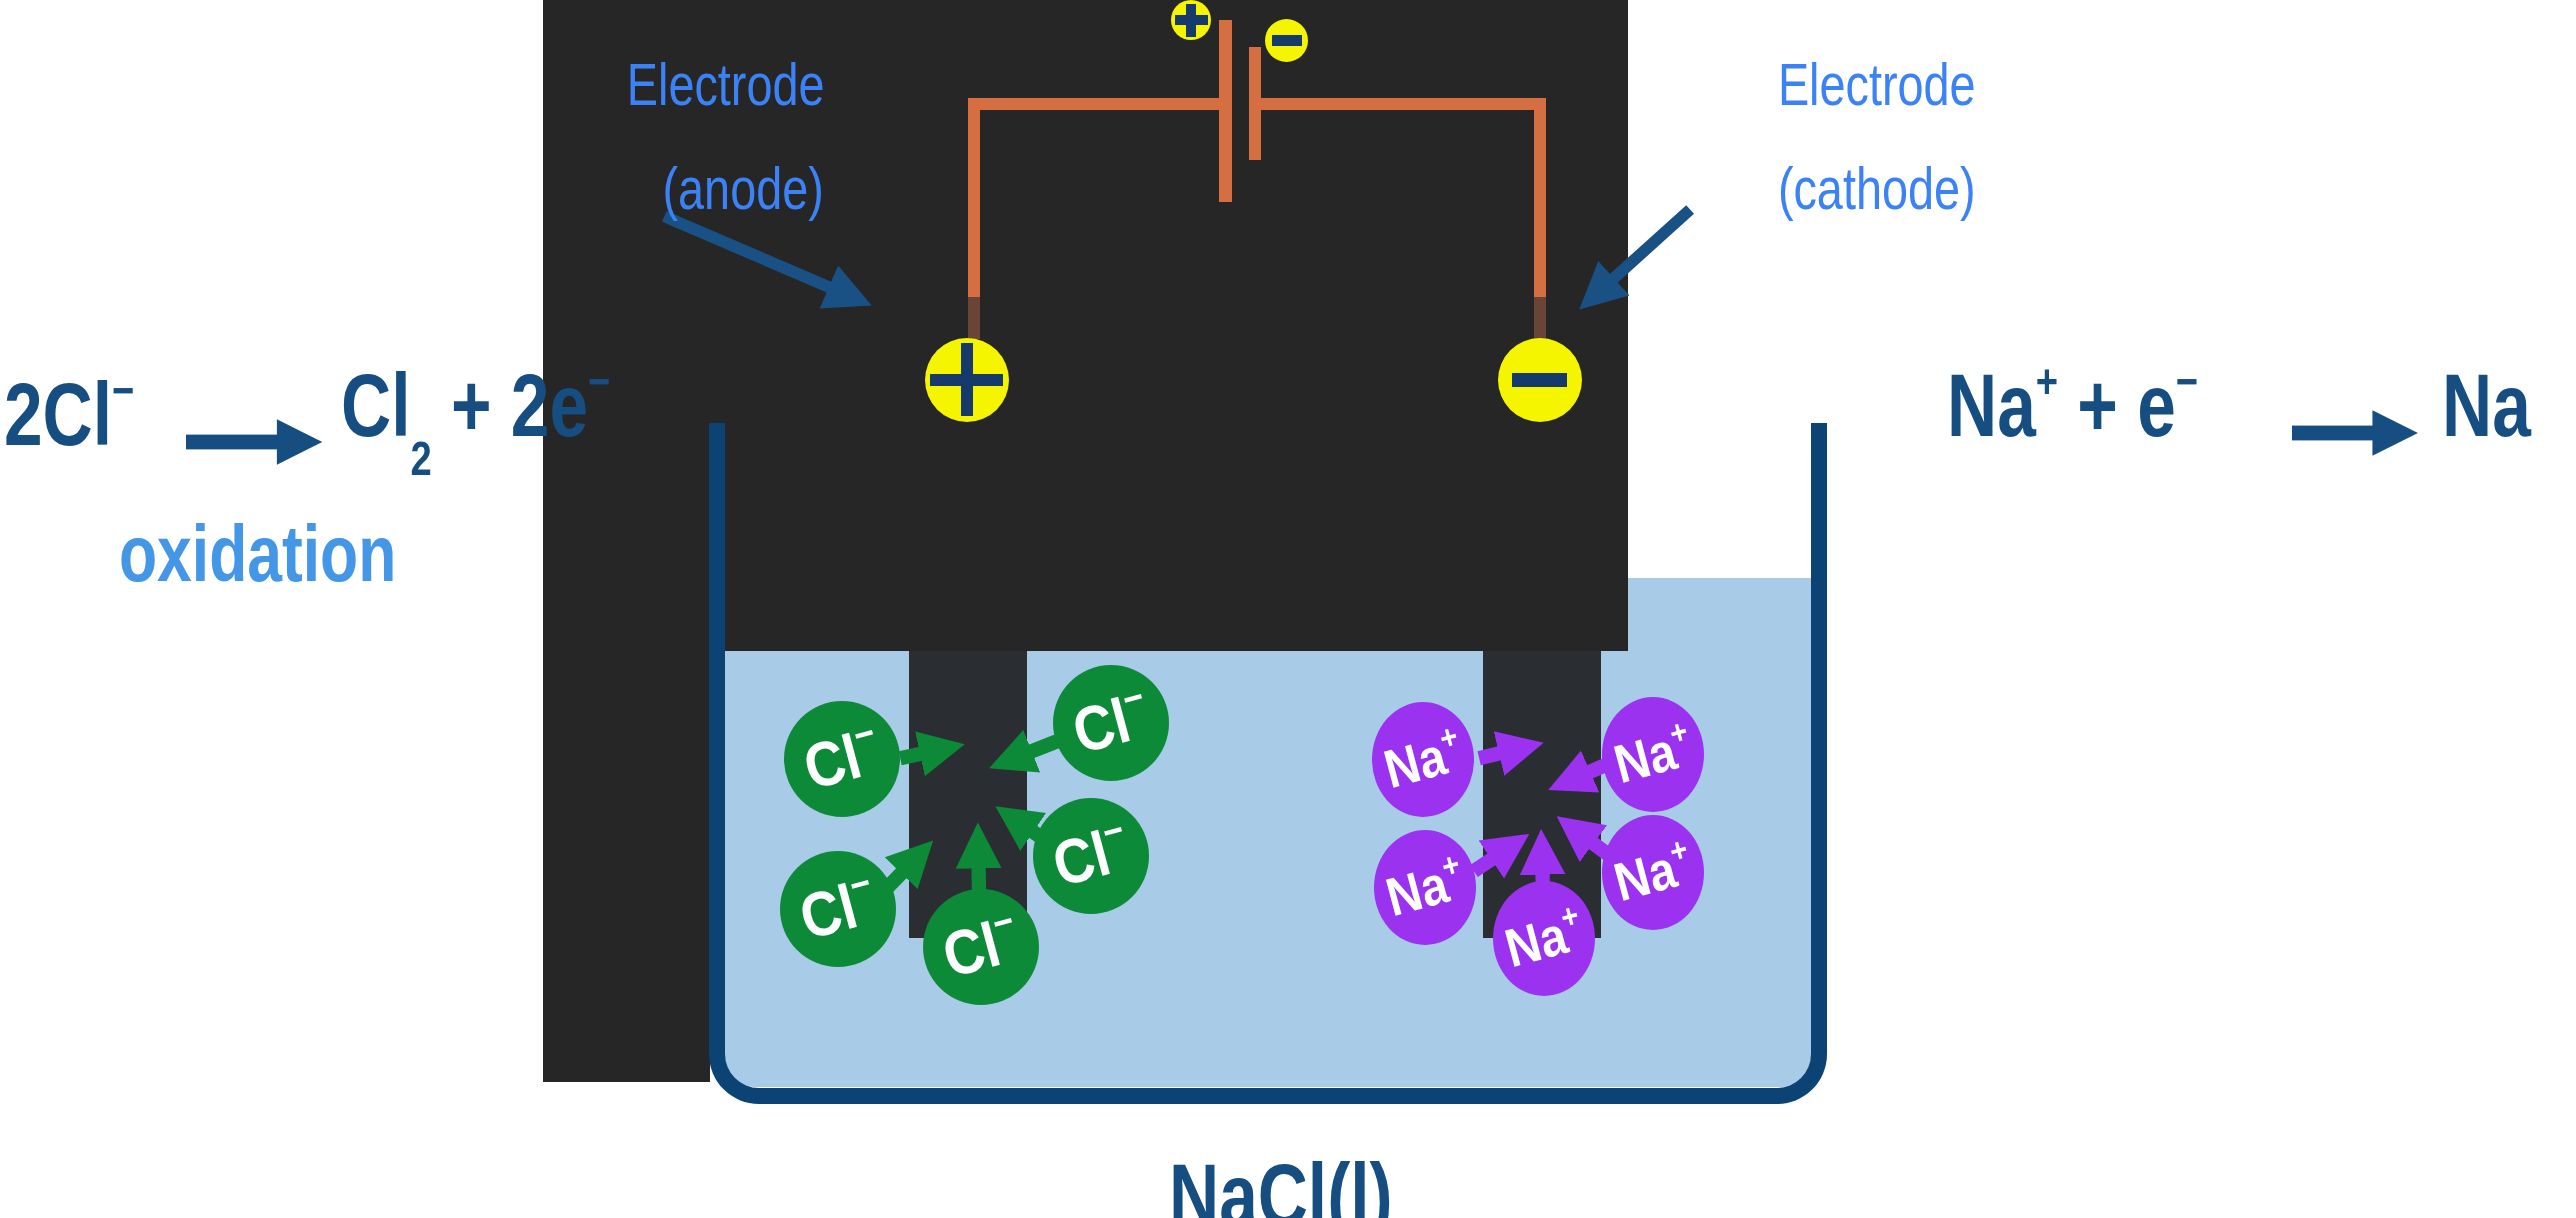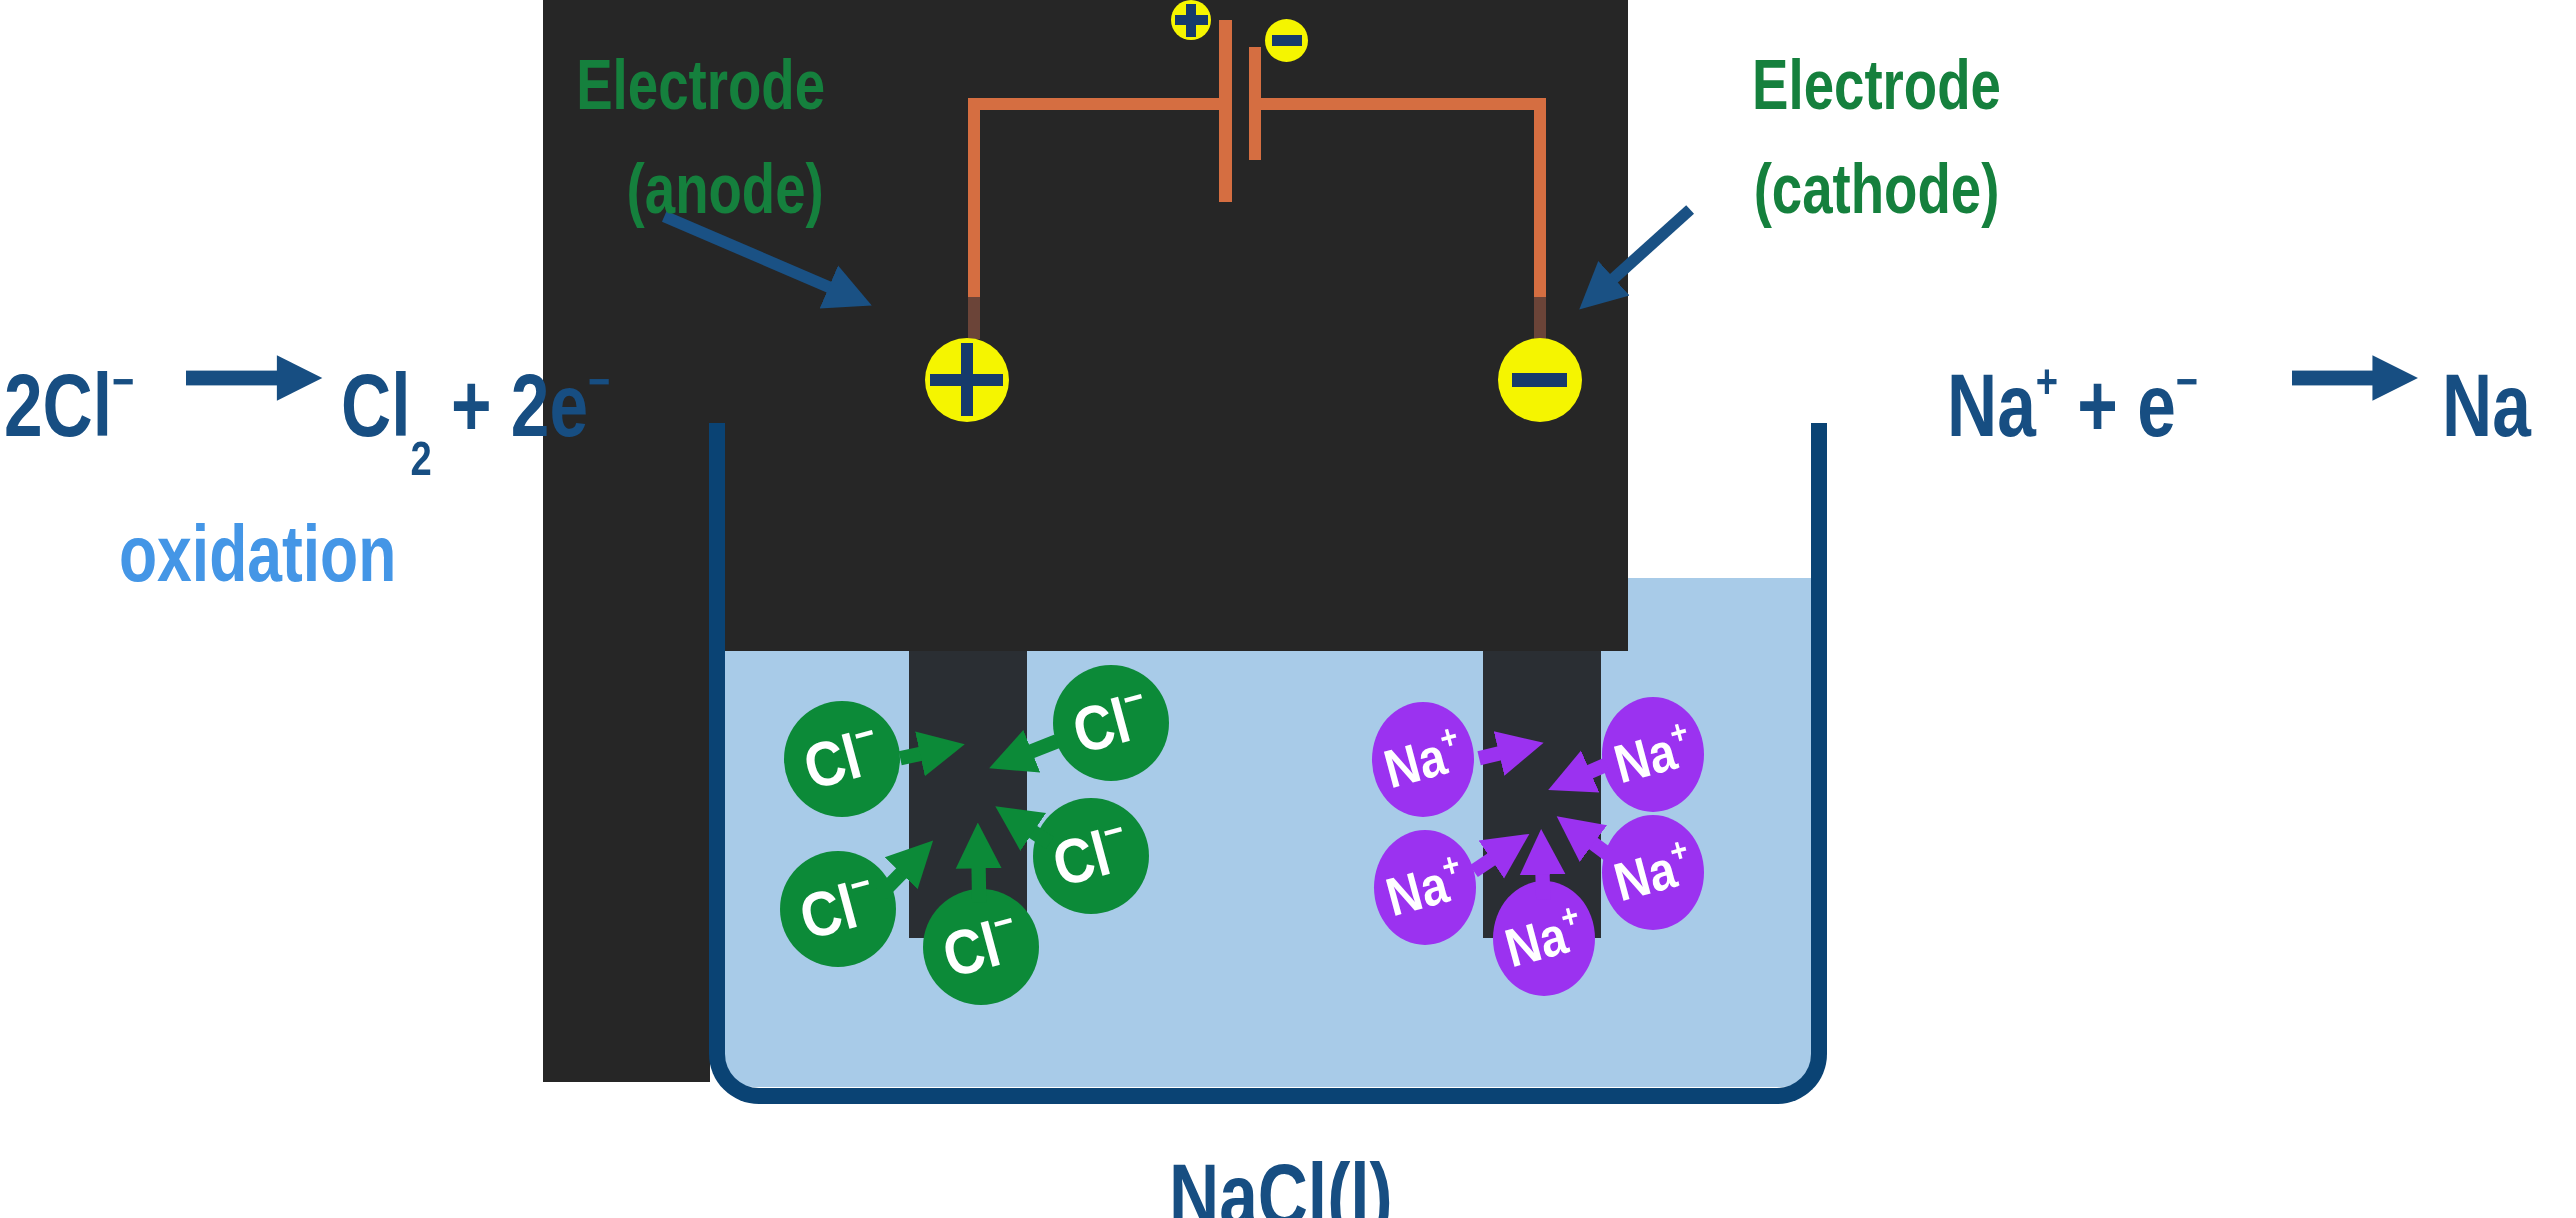--- a/index.html
+++ b/index.html
@@ -33,22 +33,22 @@
   .ion-green .ion-label{font-size:63px;}
   .ion-purple .ion-label{font-size:54px;}
   .ion-label sup{font-size:62%;vertical-align:super;position:relative;top:-0.12em;}
 
   
   .navy-text{color:#174E82;font-weight:bold;}
   .light-text{color:#4496E6;font-weight:bold;}
   .cond{display:inline-block;transform:scaleX(.78);transform-origin:left center;white-space:nowrap;}
   .cond-r{display:inline-block;transform:scaleX(.78);transform-origin:right center;white-space:nowrap;}
   .cond-c{display:inline-block;transform:scaleX(.78);transform-origin:center center;white-space:nowrap;}
-  .elec-label{font-size:70px;line-height:104px;font-weight:bold;color:#15803d;}
-  .equation{font-size:89px;display:flex;align-items:flex-start;white-space:nowrap;}
+  .elec-label{font-size:60px;line-height:104px;font-weight:normal;color:#3b82f6;}
+  .equation{font-size:89px;display:flex;align-items:flex-end;white-space:nowrap;}
   .equation sup{font-size:55%;vertical-align:super;position:relative;top:-0.15em;}
   .equation sub{font-size:55%;vertical-align:sub;position:relative;top:0.42em;}
   .small-word{font-size:80px;}
   .nacl{font-size:89px;}
   .eq-arrow-svg{margin:0 15px;}
   .overlay{left:0;top:0;width:2576px;height:1219px;pointer-events:none;}
 </style>
 </head>
 <body>
 

